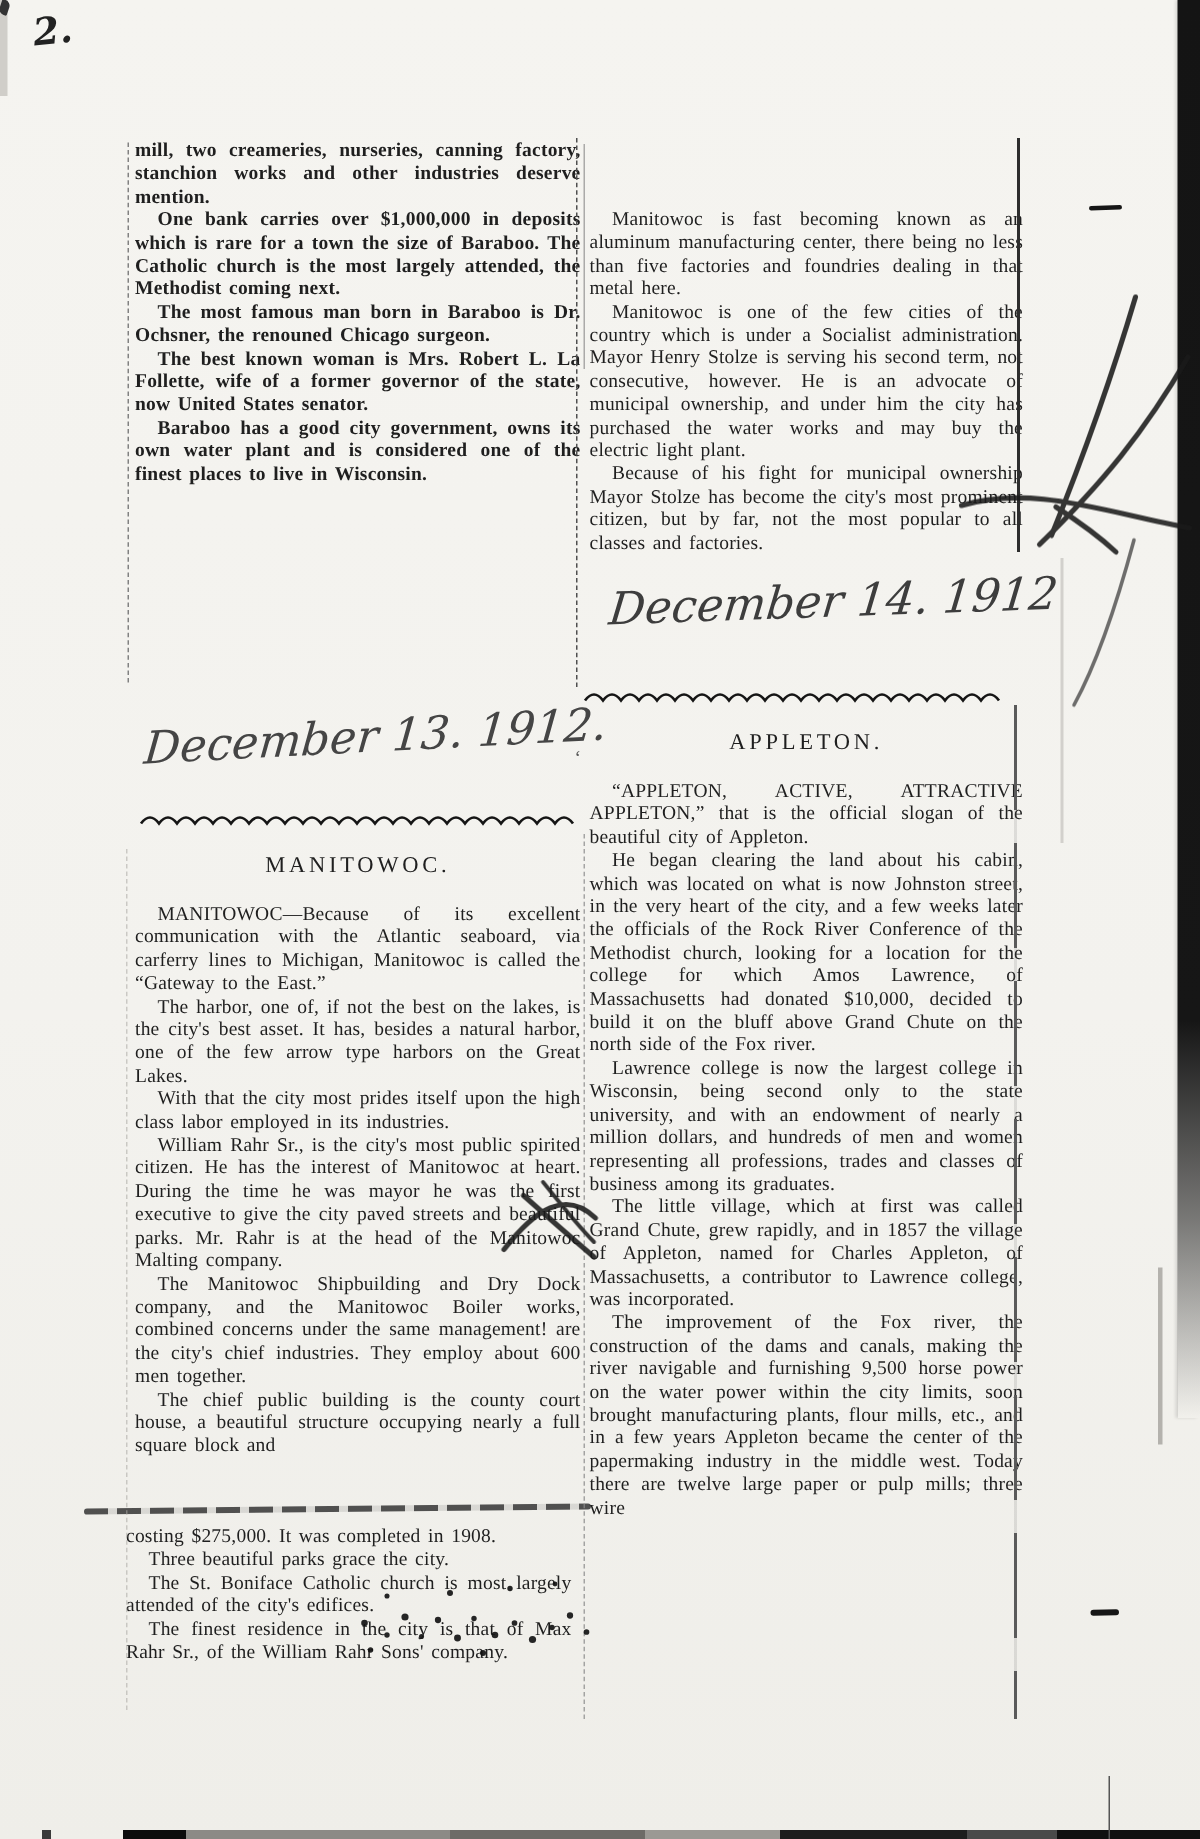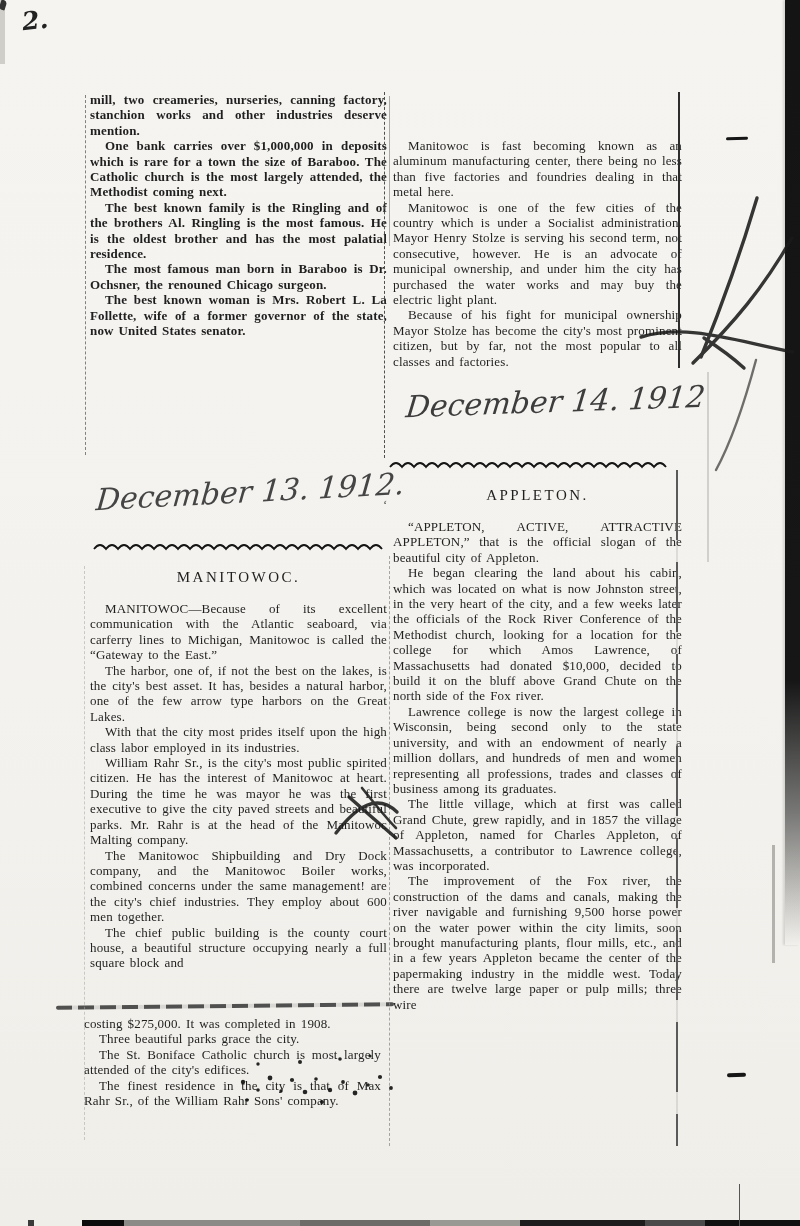--- a/index.html
+++ b/index.html
@@ -75,23 +75,23 @@
 </head>
 <body>
 
 <div class="page">
 
   <div class="handwriting hw-page-num">2.</div>
 
   <div class="col" style="left:90px;top:92px;width:297px;font-weight:bold;">
     <p class="col-p noindent">mill, two creameries, nurseries, canning factory, stanchion works and other industries deserve mention.</p>
     <p class="col-p">One bank carries over $1,000,000 in deposits which is rare for a town the size of Baraboo. The Catholic church is the most largely attended, the Methodist coming next.</p>
-    <p class="col-p">The best known family is the Ringling and of the brothers Al. Ringling is the most famous. He is the oldest brother and has the most palatial residence.</p>
     <p class="col-p">The most famous man born in Baraboo is Dr. Ochsner, the renouned Chicago surgeon.</p>
     <p class="col-p">The best known woman is Mrs. Robert L. La Follette, wife of a former governor of the state, now United States senator.</p>
+    <p class="col-p">Baraboo has a good city government, owns its own water plant and is considered one of the finest places to live in Wisconsin.</p>
   </div>
 
   <div class="handwriting hw-date-left">December 13. 1912.</div>
 
   <svg class="wavy" style="left:92px;top:542px;" width="298" height="10" viewBox="0 0 298 10">
     <path d="M2 7 q6 -8 12 0 q6 -8 12 0 q6 -8 12 0 q6 -8 12 0 q6 -8 12 0 q6 -8 12 0 q6 -8 12 0 q6 -8 12 0 q6 -8 12 0 q6 -8 12 0 q6 -8 12 0 q6 -8 12 0 q6 -8 12 0 q6 -8 12 0 q6 -8 12 0 q6 -8 12 0 q6 -8 12 0 q6 -8 12 0 q6 -8 12 0 q6 -8 12 0 q6 -8 12 0 q6 -8 12 0 q6 -8 12 0 q6 -8 12 0" fill="none" stroke="#151515" stroke-width="1.8"></path>
   </svg>
 
   <div class="col" style="left:90px;top:556px;width:297px;">
     <h2 class="article-head">MANITOWOC.</h2>

